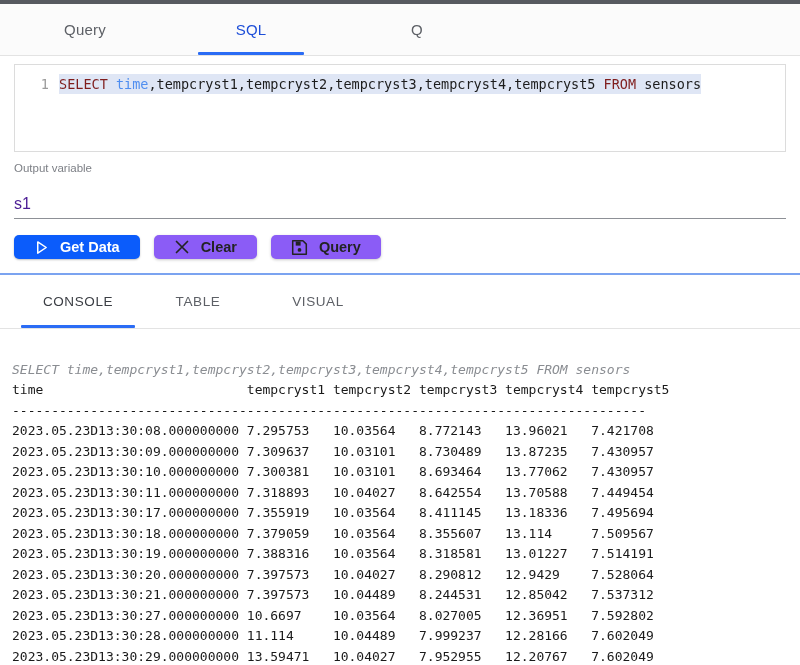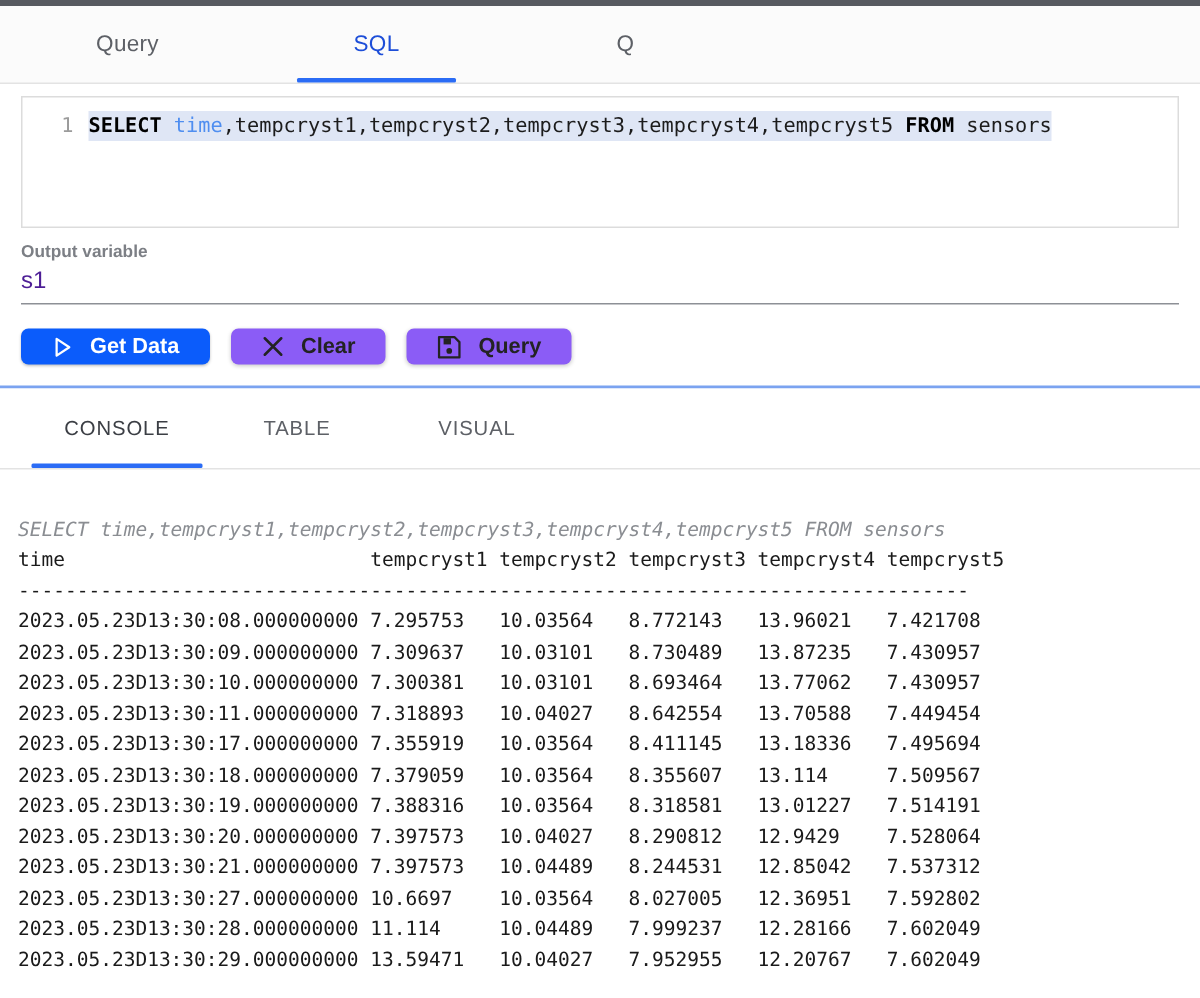--- a/index.html
+++ b/index.html
@@ -94,34 +94,33 @@
     text-align: right;
     color: #9b9b9b;
     padding-right: 10px;
     flex: 0 0 auto;
     user-select: none;
   }
   .code-text {
     background: #dfe6f5;
     color: #1c1c1c;
   }
-  .kw { color: #000000; font-weight: bold; }
+  .kw { color: #7f1d1d; font-weight: normal; }
   .col-ident { color: #4f8ef0; }
 
   
   .field-wrap {
     flex: 0 0 auto;
     padding: 10px 14px 0 14px;
     box-sizing: border-box;
   }
   .field-label {
     font-size: 11.5px;
     color: #7c7f85;
-    margin-bottom: 5px;
-    font-weight: bold;
+    margin-bottom: 21px;
   }
   .field-value {
     font-size: 16px;
     color: #4c1d95;
     padding-bottom: 5px;
   }
   .field-underline {
     height: 1px;
     background: #8d9096;
   }

